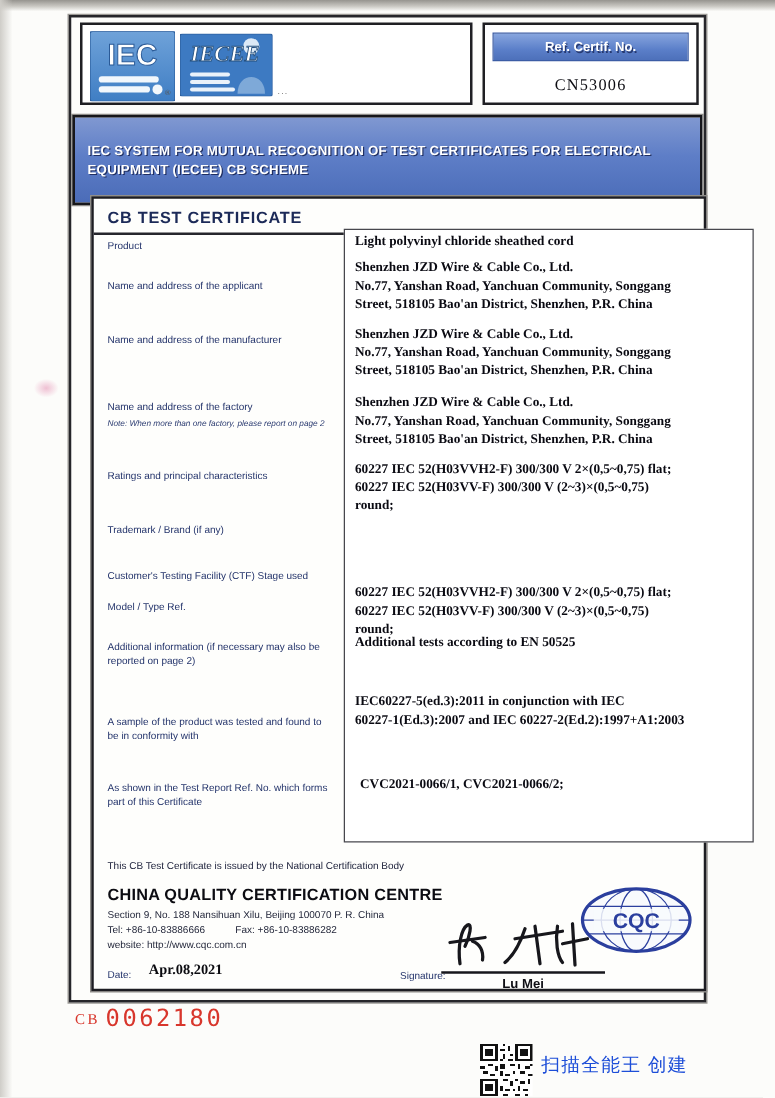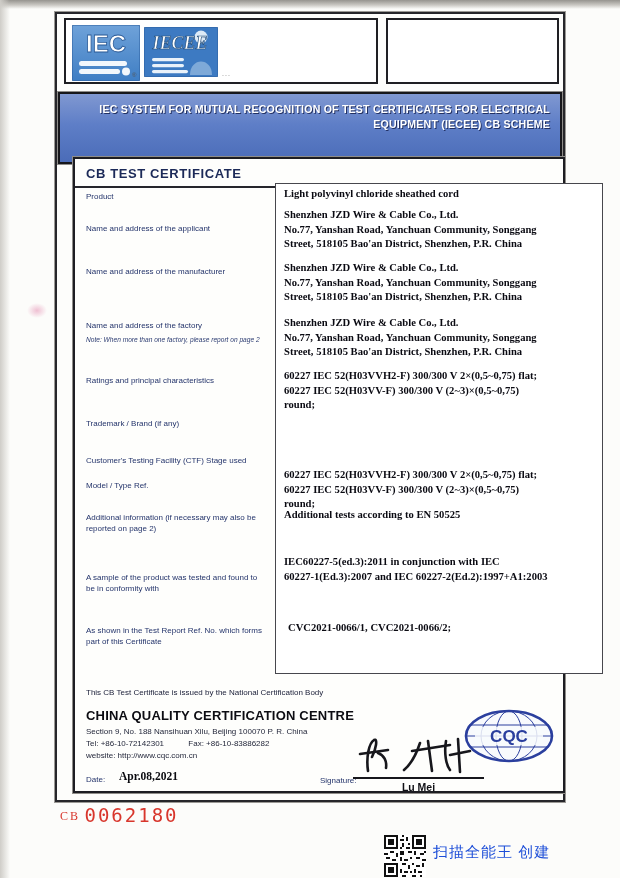--- a/index.html
+++ b/index.html
@@ -33,21 +33,21 @@
     background:linear-gradient(180deg,#87a5de 0%, #5b7fc9 60%, #4d70ba 100%);
     color:#fff; font-weight:bold; font-size:10.5px; text-shadow:1px 1px 0 rgba(25,40,90,.8);
     border:1px solid #3c5da5; }
   .ref-value { margin-top:11px; text-align:center; font-family:"Liberation Serif", serif;
     font-size:13px; letter-spacing:1px; color:#0c0c12; }
 
   .banner { position:absolute; left:1px; top:78px; width:504px; height:72px;
     border:2px solid #17171b; box-shadow:0 0 0 1px #8f8d89;
     background:linear-gradient(180deg,#8098d1 0%, #5e7ec7 45%, #4b6cb8 100%);
     color:#fff; font-weight:bold; font-size:10.6px; line-height:1.45;
-    padding:8px 10px; text-shadow:1px 1px 0 rgba(22,34,80,.85); letter-spacing:.2px;text-align:right; }
+    padding:20px 10px; text-shadow:1px 1px 0 rgba(22,34,80,.85); letter-spacing:.2px; }
 
   
   .main-box { position:absolute; left:16px; top:143px; width:492px; height:636px;
     border:2px solid #1d1d22; box-shadow:0 0 0 1px #8f8d89; background:#fefefc; }
   .cert-title { position:absolute; left:11px; top:7px; font-size:13px; font-weight:bold;
     color:#1c2a58; letter-spacing:.6px; }
   .title-rule { position:absolute; left:0; top:27px; width:368px; height:2px; background:#26262c; }
 
   .flabel { position:absolute; left:11px; width:186px; font-size:8px; color:#24346b;
     line-height:1.4; }
@@ -115,20 +115,22 @@
         <path d="M46 48 C46 30 68 30 68 48 Z" fill="#7ea9d8"></path>
         <rect x="8" y="31" width="32" height="3.2" rx="1.6" fill="#eaf2fa"></rect>
         <rect x="8" y="37" width="32" height="3.2" rx="1.6" fill="#eaf2fa"></rect>
         <rect x="8" y="43" width="36" height="3.2" rx="1.6" fill="#eaf2fa"></rect>
         <text x="36" y="22" text-anchor="middle" font-family="Liberation Serif, serif" font-size="18" font-weight="bold" font-style="italic" fill="#ffffff" stroke="#24507f" stroke-width="0.7">IECEE</text>
       </svg>
       <span class="logo-dots">...</span>
     </div>
 
     <div class="ref-box">
+      <div class="ref-band">Ref. Certif. No.</div>
+      <div class="ref-value">CN53006</div>
     </div>
 
     <div class="banner">IEC SYSTEM FOR MUTUAL RECOGNITION OF TEST CERTIFICATES FOR ELECTRICAL EQUIPMENT (IECEE) CB SCHEME</div>
 
     <div class="main-box">
       <div class="cert-title">CB TEST CERTIFICATE</div>
       <div class="title-rule"></div>
 
       <div class="flabel" style="top:32px">Product</div>
       <div class="flabel" style="top:64px">Name and address of the applicant</div>
@@ -161,21 +163,21 @@
         <div class="fvalue" style="top:324px">Additional tests according to EN 50525</div>
         <div class="fvalue" style="top:371px">IEC60227-5(ed.3):2011 in conjunction with IEC
 60227-1(Ed.3):2007 and IEC 60227-2(Ed.2):1997+A1:2003</div>
         <div class="fvalue" style="top:437px; left:12px">CVC2021-0066/1, CVC2021-0066/2;</div>
       </div>
 
       <div class="issued-by">This CB Test Certificate is issued by the National Certification Body</div>
       <div class="ncb-name">CHINA QUALITY CERTIFICATION CENTRE</div>
       <div class="ncb-line" style="top:568px">Section 9, No. 188 Nansihuan Xilu, Beijing 100070 P. R. China</div>
       <div class="ncb-line" style="top:580px">
-        <span>Tel: +86-10-72142301</span><span class="gap"></span>
+        <span>Tel: +86-10-83886666</span><span class="gap"></span>
         <span>Fax: +86-10-83886282</span>
       </div>
       <div class="ncb-line" style="top:592px">website: http://www.cqc.com.cn</div>
 
       <div class="date-label">Date:</div>
       <div class="date-value">Apr.08,2021</div>
 
       <div class="sig-label">Signature:</div>
       <svg class="sig-hand" width="130" height="40" viewBox="0 0 130 40">
         <g fill="none" stroke="#17171c" stroke-width="2.6" stroke-linecap="round">

